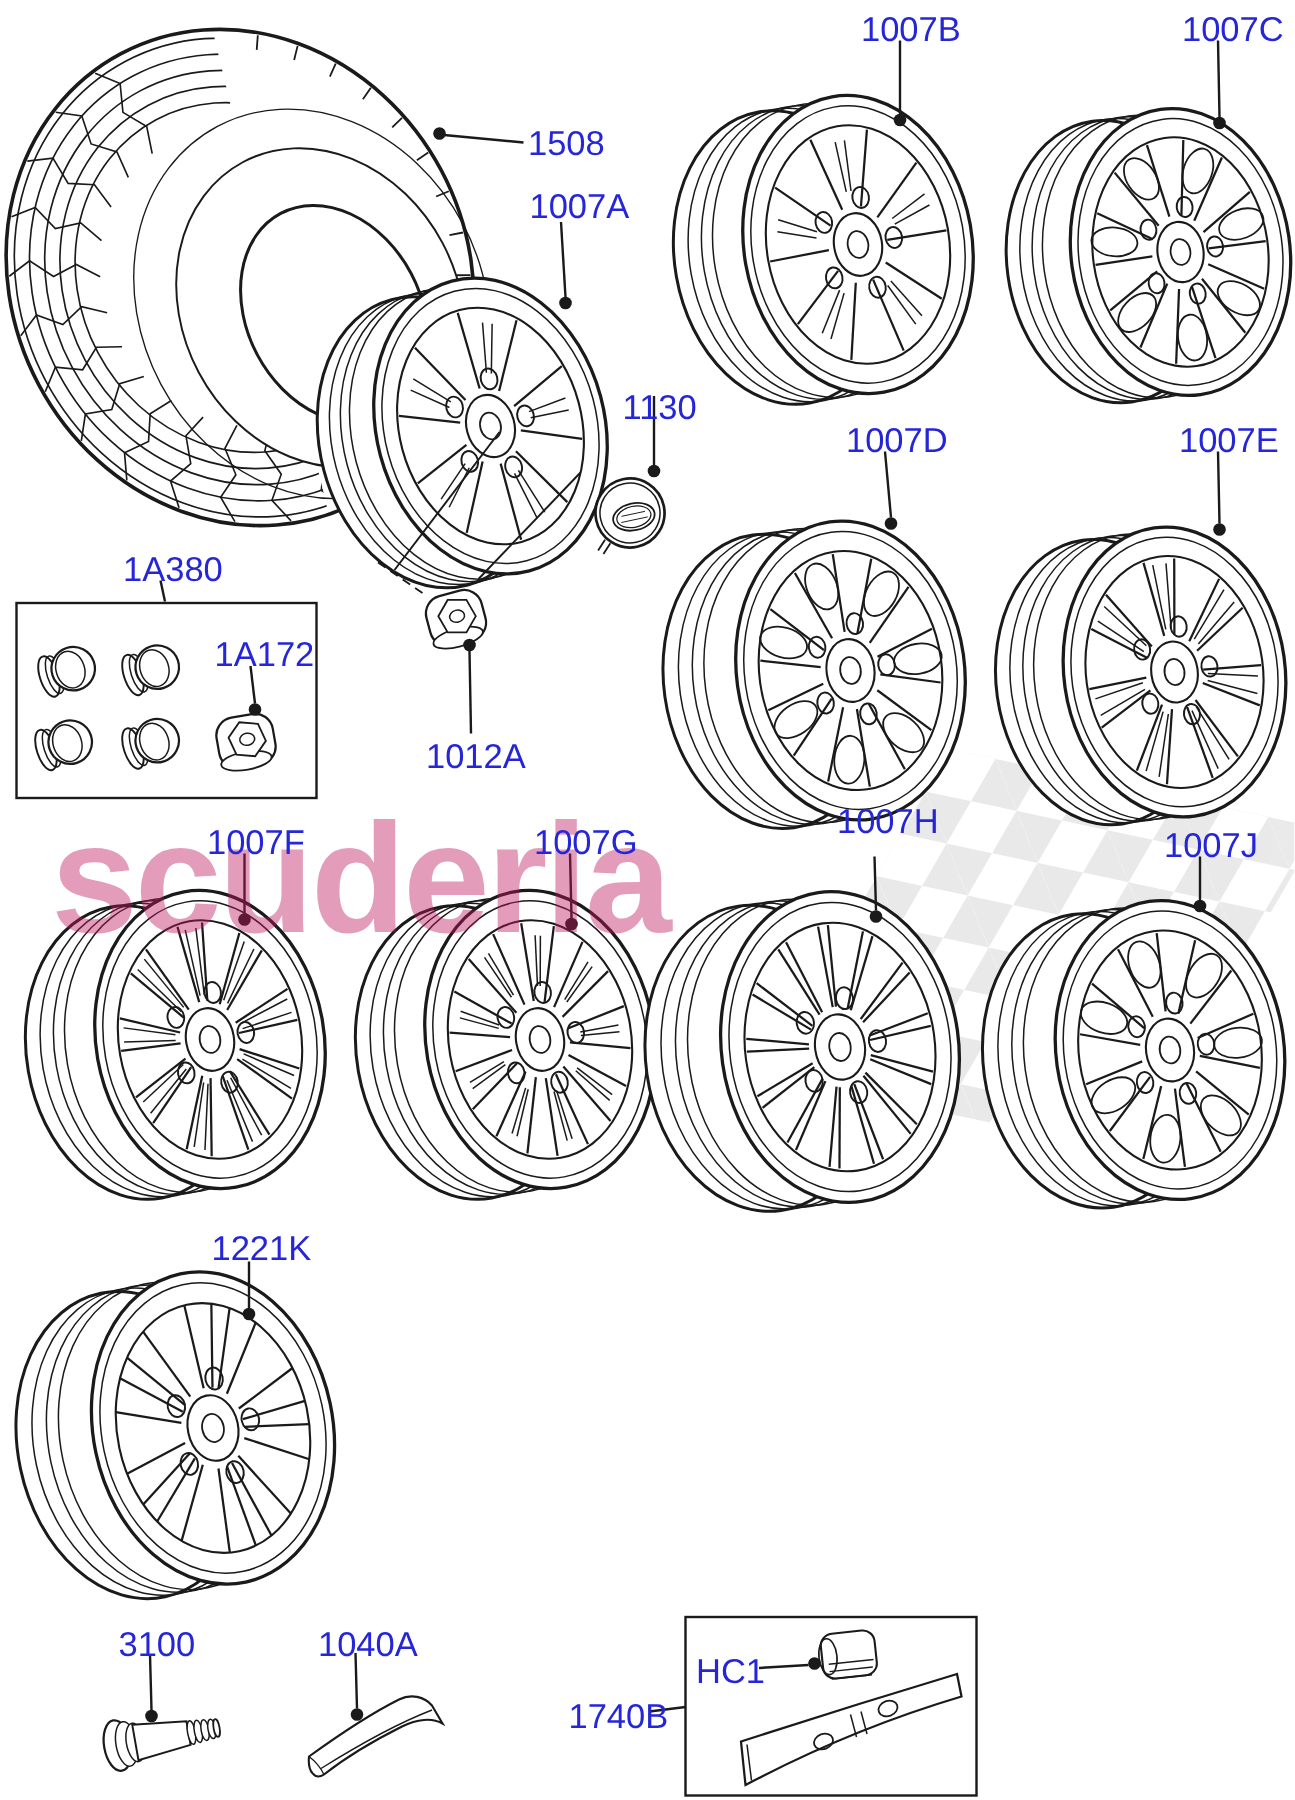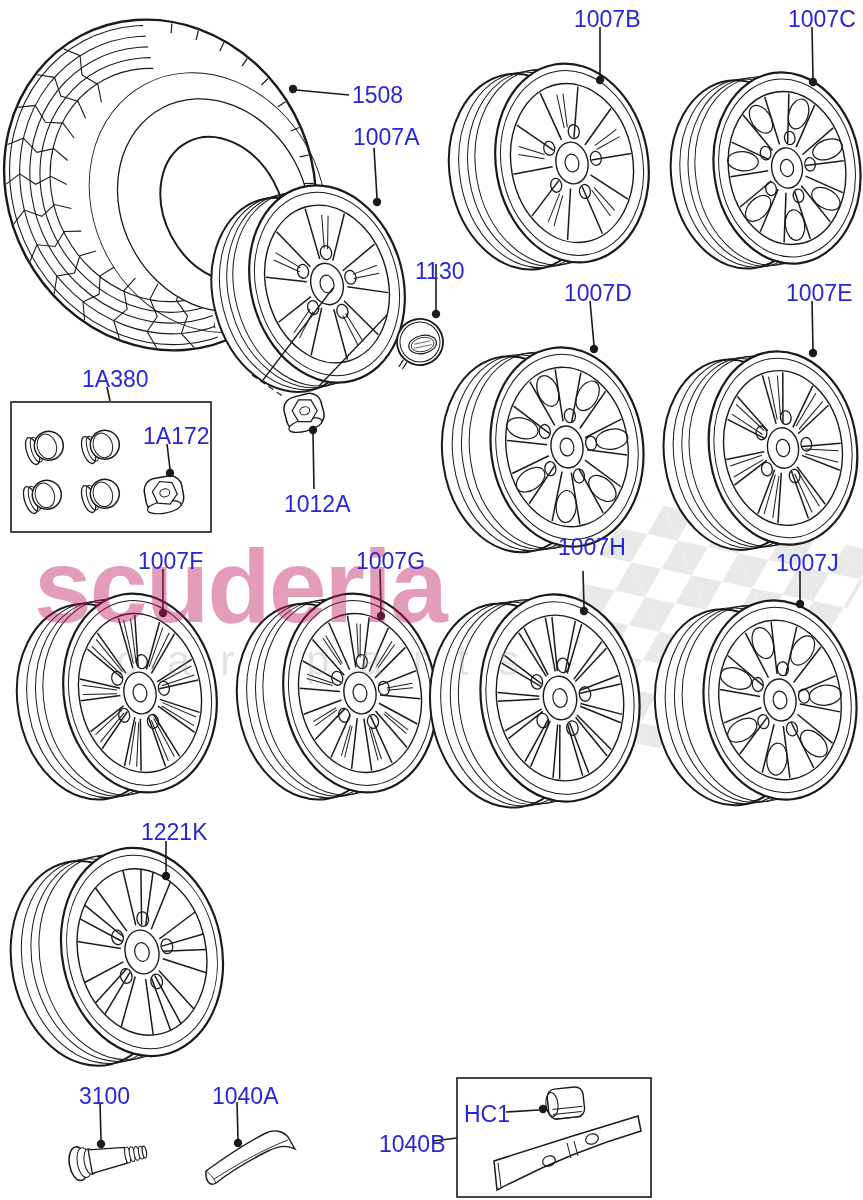--- a/index.html
+++ b/index.html
@@ -597,34 +597,33 @@
       <line x1="100" y1="1103" x2="101" y2="1140" stroke="#1a1a1a" stroke-width="1.6"></line>
       <circle cx="101" cy="1144" r="4.2" fill="#1a1a1a"></circle>
       <line x1="237" y1="1102" x2="238" y2="1139" stroke="#1a1a1a" stroke-width="1.6"></line>
       <circle cx="238" cy="1143" r="4.2" fill="#1a1a1a"></circle>
       <line x1="433" y1="1141" x2="457" y2="1138" stroke="#1a1a1a" stroke-width="1.6"></line>
       <line x1="506" y1="1112" x2="539" y2="1110" stroke="#1a1a1a" stroke-width="1.6"></line>
       <circle cx="543" cy="1109" r="4.2" fill="#1a1a1a"></circle>
     </svg>
 
   <div class="wm-word" id="wm-word" style="color: #be185d;">scuderia</div>
-  <div class="wm-sub" id="wm-sub" style="color: rgb(154, 154, 154);">car parts</div>
 
   <div class="plabel" style="left:352px;top:84px">1508</div>
   <div class="plabel" style="left:353px;top:126px">1007A</div>
   <div class="plabel" style="left:574px;top:8px">1007B</div>
   <div class="plabel" style="left:788px;top:8px">1007C</div>
   <div class="plabel" style="left:415px;top:260px">1130</div>
   <div class="plabel" style="left:564px;top:282px">1007D</div>
   <div class="plabel" style="left:786px;top:282px">1007E</div>
   <div class="plabel" style="left:82px;top:368px">1A380</div>
   <div class="plabel" style="left:143px;top:425px">1A172</div>
   <div class="plabel" style="left:284px;top:493px">1012A</div>
   <div class="plabel" style="left:138px;top:550px">1007F</div>
   <div class="plabel" style="left:356px;top:550px">1007G</div>
   <div class="plabel" style="left:558px;top:536px">1007H</div>
   <div class="plabel" style="left:776px;top:552px">1007J</div>
   <div class="plabel" style="left:141px;top:821px">1221K</div>
   <div class="plabel" style="left:79px;top:1085px">3100</div>
   <div class="plabel" style="left:212px;top:1085px">1040A</div>
-  <div class="plabel" style="left:379px;top:1133px">1040B</div>
+  <div class="plabel" style="left:379px;top:1133px">1740B</div>
   <div class="plabel" style="left:464px;top:1103px">HC1</div>
 </div>
 
 </body></html>

